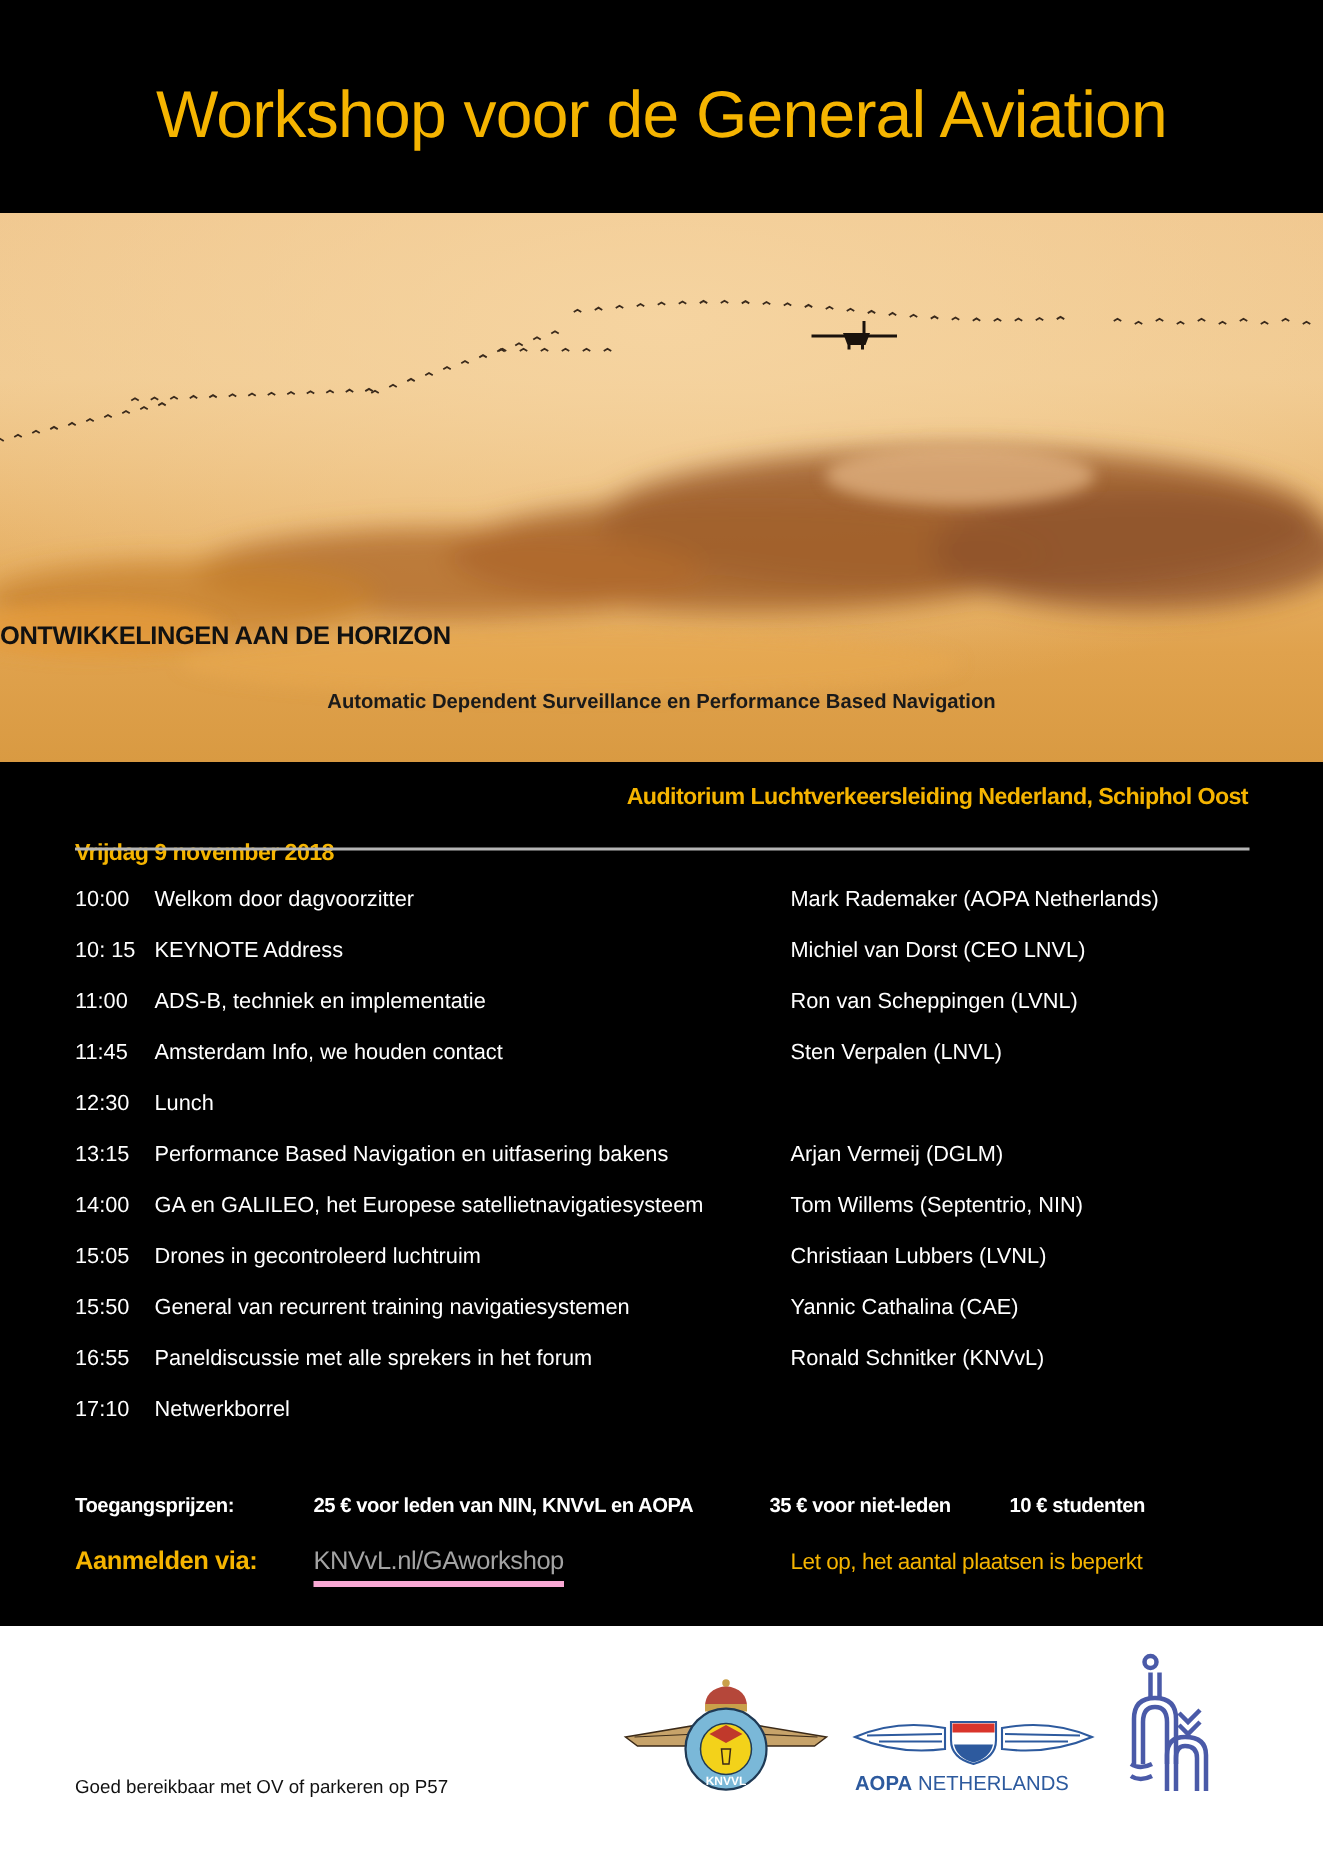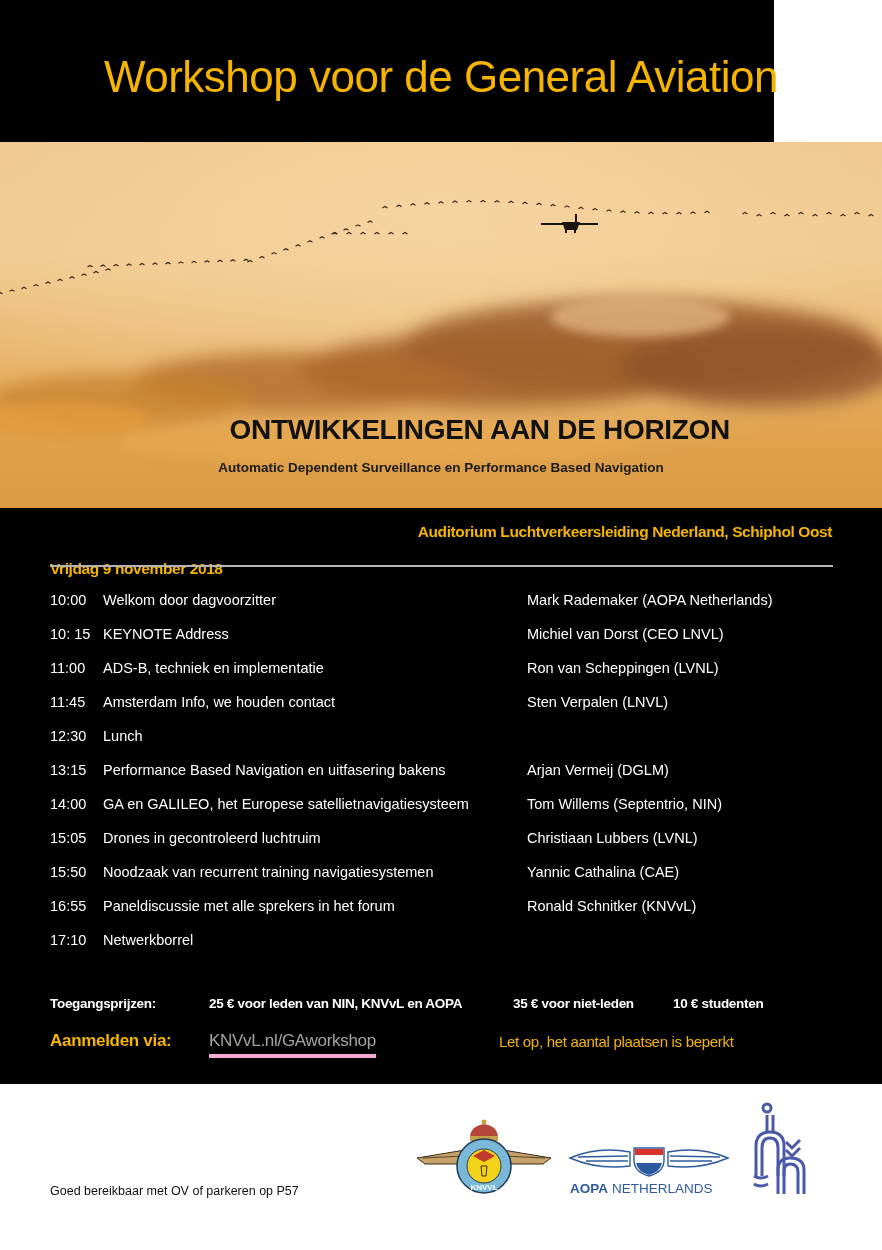--- a/index.html
+++ b/index.html
@@ -1,48 +1,48 @@
 <!DOCTYPE html>
 <html><head>
 <meta charset="utf-8">
 <style>
   * { box-sizing: border-box; margin: 0; padding: 0; }
   html, body { width: 882px; height: 1250px; background: #ffffff; overflow: hidden; }
   body { font-family: "Liberation Sans", "DejaVu Sans", sans-serif; position: relative; }
 
-  .header { position: absolute; left: 0; top: 0; width: 774px; height: 142px; background: #000; }
+  .header { position: absolute; left: 0; top: 0; width: 882px; height: 142px; background: #000; }
   .title { position: absolute; left: 0; top: 52px; width: 882px; text-align: center;
            color: #f5b400; font-size: 44px; letter-spacing: -0.5px; font-family: "Liberation Sans", sans-serif; }
 
   .hero { position: absolute; left: 0; top: 142px; width: 882px; height: 366px; overflow: hidden;
           background: linear-gradient(180deg, #efc58c 0%, #f0c98f 30%, #e9b66e 55%, #e0a24d 80%, #d99a42 100%); }
   .hero svg { position: absolute; left: 0; top: 0; }
-  .hero-title { position: absolute; left: 0; top: 272px; width: 730px; text-align: right;
-                font-size: 28px; font-weight: bold; color: #111; letter-spacing: -0.3px; }
+  .hero-title { position: absolute; left: 0; top: 272px; width: 730px; text-align: left;
+                font-size: 17px; font-weight: bold; color: #111; letter-spacing: -0.3px; }
   .hero-sub { position: absolute; left: 0; top: 318px; width: 882px; text-align: center;
               font-size: 13.5px; font-weight: bold; color: #1a1a1a; }
 
   .main { position: absolute; left: 0; top: 508px; width: 882px; height: 576px; background: #000; }
   .date { position: absolute; left: 50px; top: 15px; color: #f5b400; font-weight: bold; font-size: 15.5px; letter-spacing: -0.4px; margin-top: 37px; }
   .venue { position: absolute; right: 50px; top: 15px; color: #f5b400; font-weight: bold; font-size: 15.5px; letter-spacing: -0.4px; }
   .divider { position: absolute; left: 50px; top: 57px; width: 783px; height: 2px; background: #b5b5b5; }
 
   .row { position: absolute; left: 0; width: 882px; height: 20px; color: #fff; font-size: 14.5px; }
   .row .time { position: absolute; left: 50px; }
   .row .topic { position: absolute; left: 103px; }
   .row .speaker { position: absolute; left: 527px; }
   .italic { }
 
   .prices { position: absolute; top: 488px; left: 0; width: 882px; color: #fff; font-weight: bold; font-size: 13.5px; letter-spacing: -0.3px; }
   .prices span { position: absolute; }
   .reg { position: absolute; top: 523px; left: 0; width: 882px; }
   .reg-label { position: absolute; left: 50px; color: #f5b400; font-weight: bold; font-size: 17px; letter-spacing: -0.3px; }
   .reg-link { position: absolute; left: 209px; color: #a3a3a3; font-weight: normal; font-size: 17px; letter-spacing: -0.3px;
               border-bottom: 4px solid #f9a8d4; padding-bottom: 3px; text-decoration: none; }
-  .reg-note { position: absolute; left: 499px; top: 2px; color: #f5b400; font-size: 15px; letter-spacing: -0.3px; }
+  .reg-note { position: absolute; left: 527px; top: 2px; color: #f5b400; font-size: 15px; letter-spacing: -0.3px; }
 
   .footer { position: absolute; left: 0; top: 1084px; width: 882px; height: 166px; background: #fff; }
   .footer-note { position: absolute; left: 50px; top: 100px; font-size: 12.5px; color: #111; }
   .logo { position: absolute; }
 </style>
 </head>
 <body>
 
 <div class="header">
   <div class="title">Workshop voor de General Aviation</div>
@@ -207,21 +207,21 @@
         <span class="topic">GA en GALILEO, het Europese satellietnavigatiesysteem</span>
         <span class="speaker">Tom Willems (Septentrio, NIN)</span>
       </div>
       <div class="row" style="top: 322px;">
         <span class="time">15:05</span>
         <span class="topic">Drones in gecontroleerd luchtruim</span>
         <span class="speaker">Christiaan Lubbers (LVNL)</span>
       </div>
       <div class="row" style="top: 356px;">
         <span class="time">15:50</span>
-        <span class="topic">Noodzaak van recurrent training navigatiesystemen</span>
+        <span class="topic">General van recurrent training navigatiesystemen</span>
         <span class="speaker">Yannic Cathalina (CAE)</span>
       </div>
       <div class="row" style="top: 390px; padding-left: 29px;">
         <span class="time">16:55</span>
         <span class="topic">Paneldiscussie met alle sprekers in het forum</span>
         <span class="speaker">Ronald Schnitker (KNVvL)</span>
       </div>
       <div class="row" style="top: 424px;">
         <span class="time">17:10</span>
         <span class="topic italic">Netwerkborrel</span>

